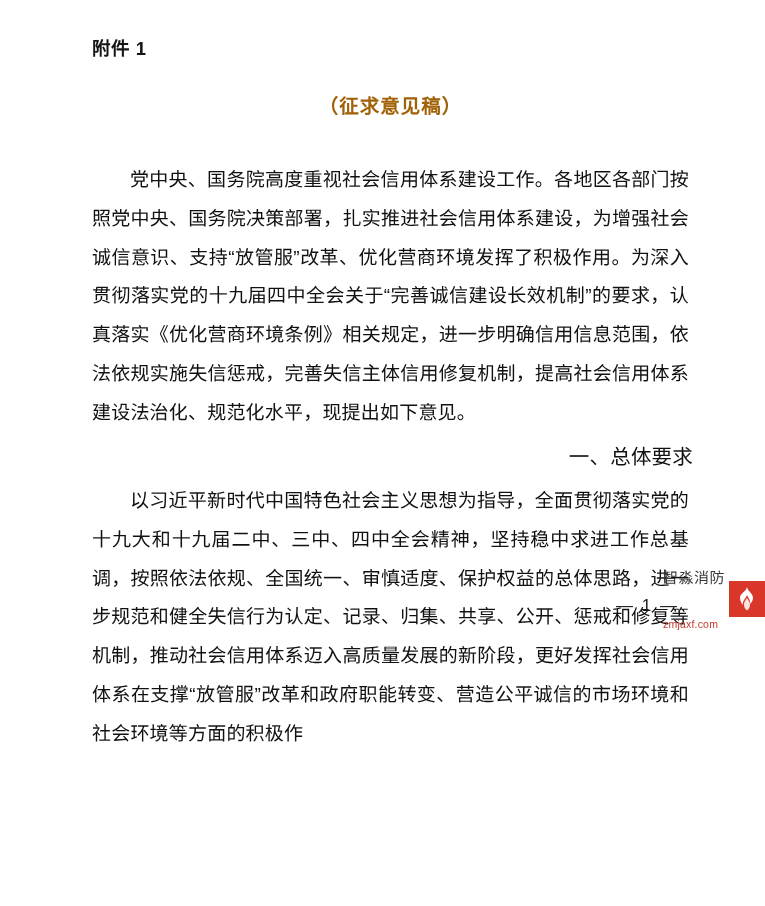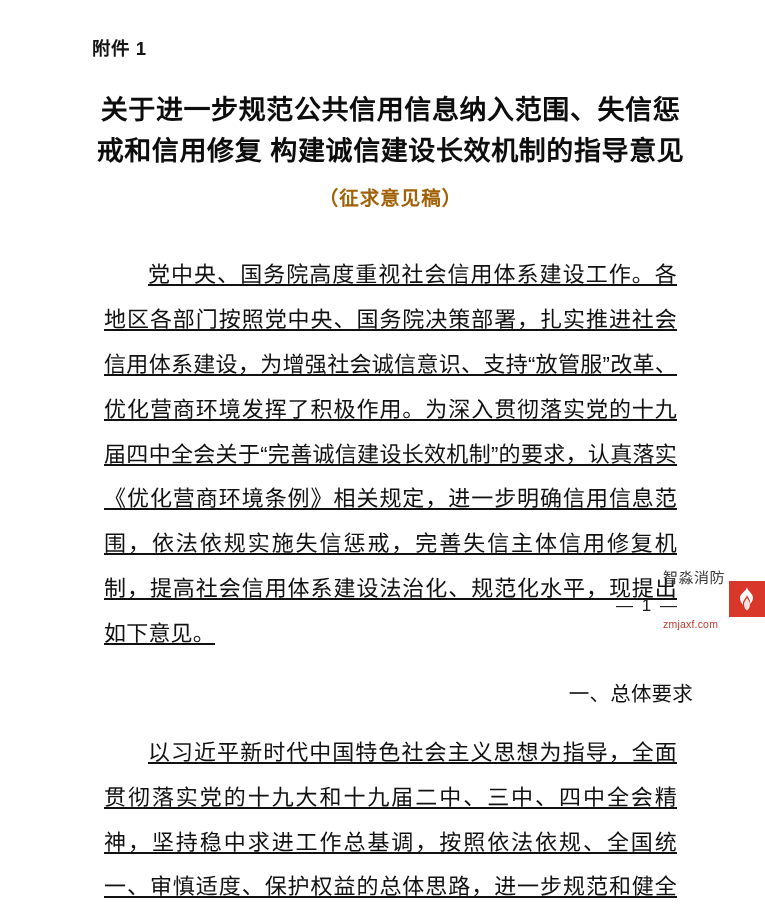--- a/index.html
+++ b/index.html
@@ -46,31 +46,30 @@
     text-align: center;
     letter-spacing: 1px;
     color: #a16207;
     margin: 10px 0 0 0;
     font-family: "Liberation Sans", "DejaVu Sans", sans-serif;
   }
   .body-block {
     margin-top: 42px;
   }
   .para {
-    font-size: 22px;
+    font-size: 19px;
     line-height: 2.04;
     text-align: justify;
     text-align-last: left;
     text-justify: inter-ideograph;
     letter-spacing: 0.2px;
     color: #111111;
-    margin: 16px;
+    margin: 4px;
     font-family: "Liberation Sans", "DejaVu Sans", sans-serif;
     font-weight: 500;
-    text-decoration: underline;
   }
   .indent {
     text-indent: 2em;
   }
   .section-heading {
     font-size: 20.5px;
     line-height: 2.04;
     text-indent: 2em;
     letter-spacing: 0.2px;
     color: #111111;
@@ -126,21 +125,20 @@
   }
   .wm-badge svg { display: block; }
 </style>
 </head>
 <body>
 
 <div class="page">
 
   <div class="attachment-label">附件 1</div>
 
-  <h1 class="doc-title">关于进一步规范公共信用信息纳入范围、失信惩戒和信用修复 构建诚信建设长效机制的指导意见</h1>
 
   <div class="doc-subtitle">（征求意见稿）</div>
 
   <div class="body-block">
     <p class="para indent">党中央、国务院高度重视社会信用体系建设工作。各地区各部门按照党中央、国务院决策部署，扎实推进社会信用体系建设，为增强社会诚信意识、支持“放管服”改革、优化营商环境发挥了积极作用。为深入贯彻落实党的十九届四中全会关于“完善诚信建设长效机制”的要求，认真落实《优化营商环境条例》相关规定，进一步明确信用信息范围，依法依规实施失信惩戒，完善失信主体信用修复机制，提高社会信用体系建设法治化、规范化水平，现提出如下意见。</p>
 
     <p class="section-heading">一、总体要求</p>
 
     <p class="para indent">以习近平新时代中国特色社会主义思想为指导，全面贯彻落实党的十九大和十九届二中、三中、四中全会精神，坚持稳中求进工作总基调，按照依法依规、全国统一、审慎适度、保护权益的总体思路，进一步规范和健全失信行为认定、记录、归集、共享、公开、惩戒和修复等机制，推动社会信用体系迈入高质量发展的新阶段，更好发挥社会信用体系在支撑“放管服”改革和政府职能转变、营造公平诚信的市场环境和社会环境等方面的积极作</p>
   </div>

